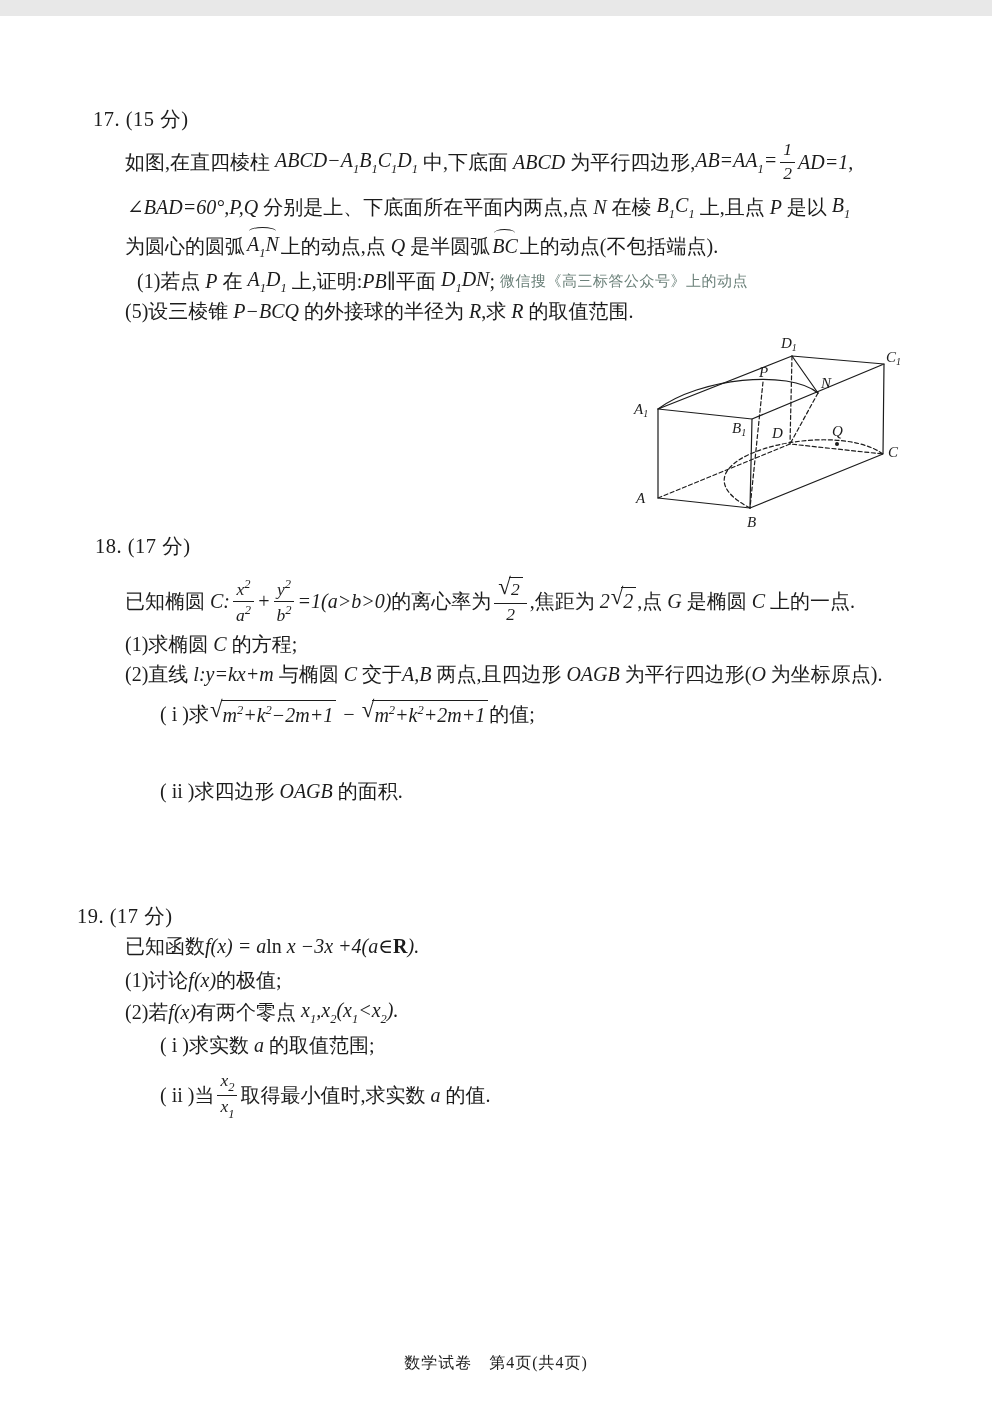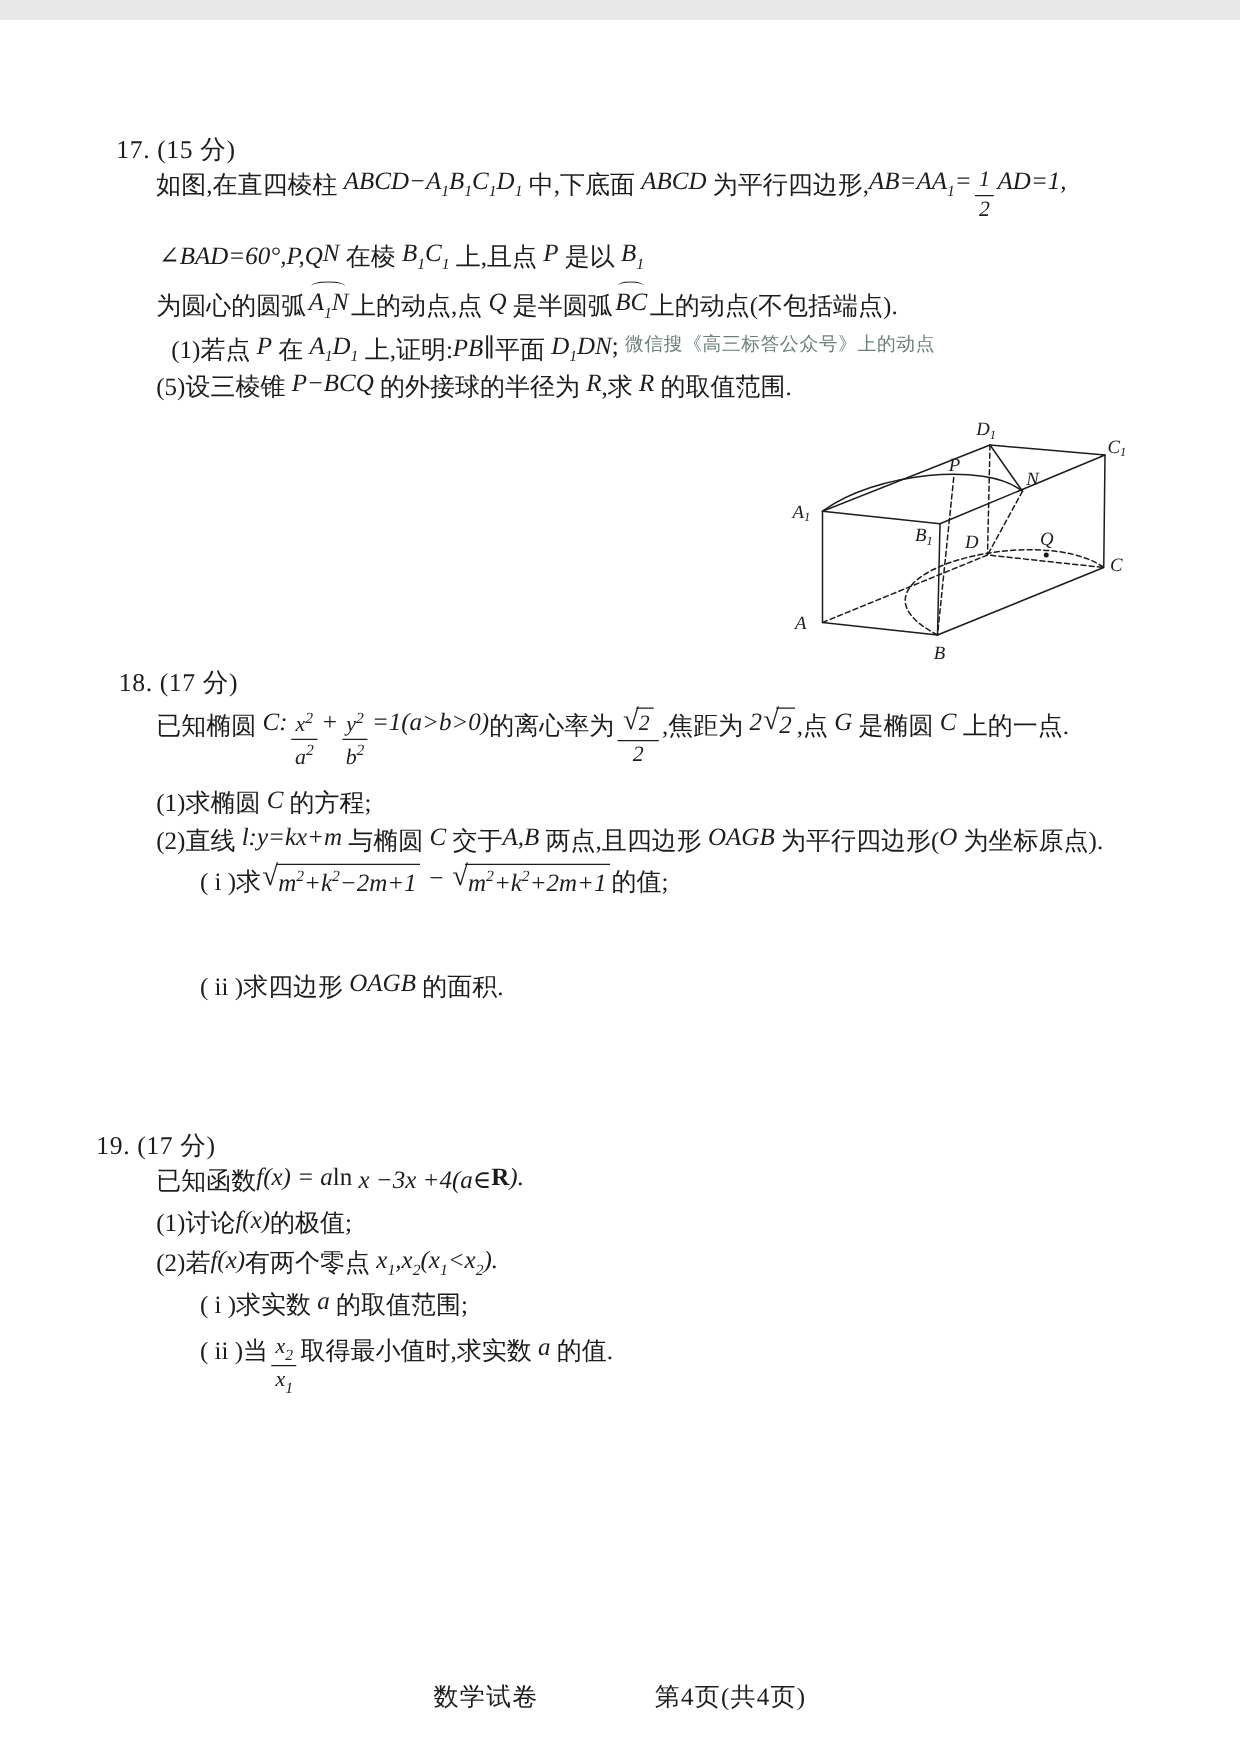--- a/index.html
+++ b/index.html
@@ -7,21 +7,21 @@
   .page{
     position:relative; width:992px; height:1403px; margin:16px auto;
     background:#ffffff; overflow:hidden; color:var(--ink);
     font-family:"Liberation Serif","DejaVu Serif",serif;
   }
   .phead{
     position:absolute; height:30px; display:flex; align-items:center;
     font-size:20.5px; white-space:pre; letter-spacing:.5px;
   }
   .line{
-    position:absolute; height:30px; display:flex; 
+    position:absolute; height:30px; display:flex; align-items:center;
     white-space:pre; font-size:20px;
   }
   .cjk{font-family:"Liberation Serif","DejaVu Serif",serif; font-style:normal;}
   .math{font-family:"Liberation Serif","DejaVu Serif","DejaVu Sans",serif; font-style:italic;}
   .mroman{font-family:"Liberation Serif","DejaVu Serif",serif; font-style:normal;}
   .mbold{font-family:"Liberation Serif","DejaVu Serif",serif; font-style:normal; font-weight:bold;}
   .watermark{color:var(--wm); font-size:15px; font-style:normal; letter-spacing:.5px;}
   .math sub,.math sup{font-size:12.5px; font-style:italic;}
   sub{position:relative; top:1px;}
   .frac{
@@ -37,32 +37,32 @@
   .arc{position:relative; margin:0 2px;}
   .arc::before{
     content:""; position:absolute; left:6%; width:84%; top:-6px; height:7px;
     border-top:1.6px solid var(--ink); border-radius:50% 50% 0 0;
   }
   .figure{position:absolute; left:620px; top:310px;}
   .figure text{font-family:"Liberation Serif","DejaVu Serif",serif; font-style:italic; font-size:15px; fill:var(--ink);}
   .figure .fsub{font-size:10px;}
   .footer{
     position:absolute; left:0; top:1328px; width:100%; height:30px;
-    display:flex; align-items:flex-start; justify-content:center;
-    font-size:20px; letter-spacing:1px; white-space:pre;gap:36px;
+    display:flex; align-items:flex-end; justify-content:center;
+    font-size:16px; letter-spacing:1px; white-space:pre;
   }
 </style>
 </head>
 <body>
 
 <div class="page">
 
   <div class="phead" style="left:93px;top:88px">17. (15 分)</div>
   <div class="line" style="left:125px;top:118px;height:56px"><span class="cjk">如图,在直四棱柱 </span><span class="math">ABCD−A<sub>1</sub>B<sub>1</sub>C<sub>1</sub>D<sub>1</sub></span><span class="cjk"> 中,下底面 </span><span class="math">ABCD</span><span class="cjk"> 为平行四边形,</span><span class="math">AB=AA<sub>1</sub>=</span><div class="frac"><div class="num"><span class="math">1</span></div><div class="den"><span class="math">2</span></div></div><span class="math">AD=1,</span></div>
-  <div class="line" style="left:127px;top:176px"><span class="math">∠BAD=60°,P,Q</span><span class="math">N</span><span class="cjk"> 在棱 </span><span class="math">B<sub>1</sub>C<sub>1</sub></span><span class="cjk"> 上,且点 </span><span class="math">P</span><span class="cjk"> 是以 </span><span class="math">B<sub>1</sub></span></div>
+  <div class="line" style="left:127px;top:176px"><span class="math">∠BAD=60°,P,Q</span><span class="cjk"> 分别是上、下底面所在平面内两点,点 </span><span class="math">N</span><span class="cjk"> 在棱 </span><span class="math">B<sub>1</sub>C<sub>1</sub></span><span class="cjk"> 上,且点 </span><span class="math">P</span><span class="cjk"> 是以 </span><span class="math">B<sub>1</sub></span></div>
   <div class="line" style="left:125px;top:215px"><span class="cjk">为圆心的圆弧</span><span class="math arc">A<sub>1</sub>N</span><span class="cjk">上的动点,点 </span><span class="math">Q</span><span class="cjk"> 是半圆弧</span><span class="math arc">BC</span><span class="cjk">上的动点(不包括端点).</span></div>
   <div class="line" style="left:137px;top:250px"><span class="cjk">(1)若点 </span><span class="math">P</span><span class="cjk"> 在 </span><span class="math">A<sub>1</sub>D<sub>1</sub></span><span class="cjk"> 上,证明:</span><span class="math">PB∥</span><span class="cjk">平面 </span><span class="math">D<sub>1</sub>DN</span><span class="cjk">; </span><span class="watermark">微信搜《高三标答公众号》上的动点</span></div>
   <div class="line" style="left:125px;top:280px"><span class="cjk">(5)设三棱锥 </span><span class="math">P−BCQ</span><span class="cjk"> 的外接球的半径为 </span><span class="math">R</span><span class="cjk">,求 </span><span class="math">R</span><span class="cjk"> 的取值范围.</span></div>
 
   <svg class="figure" width="300" height="210" viewBox="0 0 300 210">
     <g stroke="#1c1c1c" stroke-width="1.2" fill="none" stroke-linejoin="round" stroke-linecap="round">
       <path d="M38,83 L132,93 L264,38 L172,30 Z"></path>
       <path d="M264,38 L263,128 L130,182 L38,172 L38,83"></path>
       <path d="M132,93 L130,182"></path>
       <path d="M172,30 L198,67"></path>

